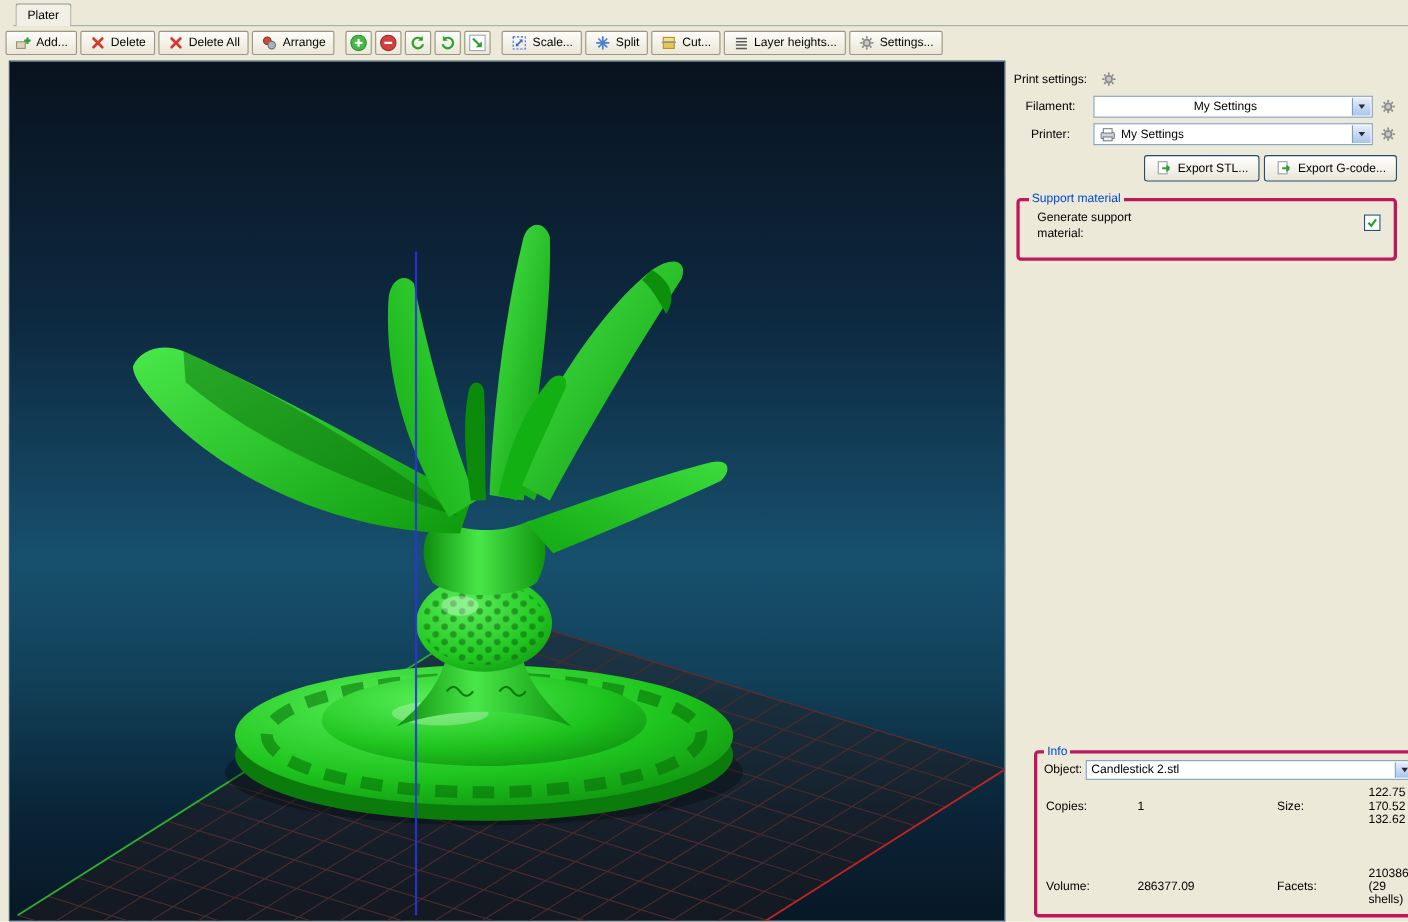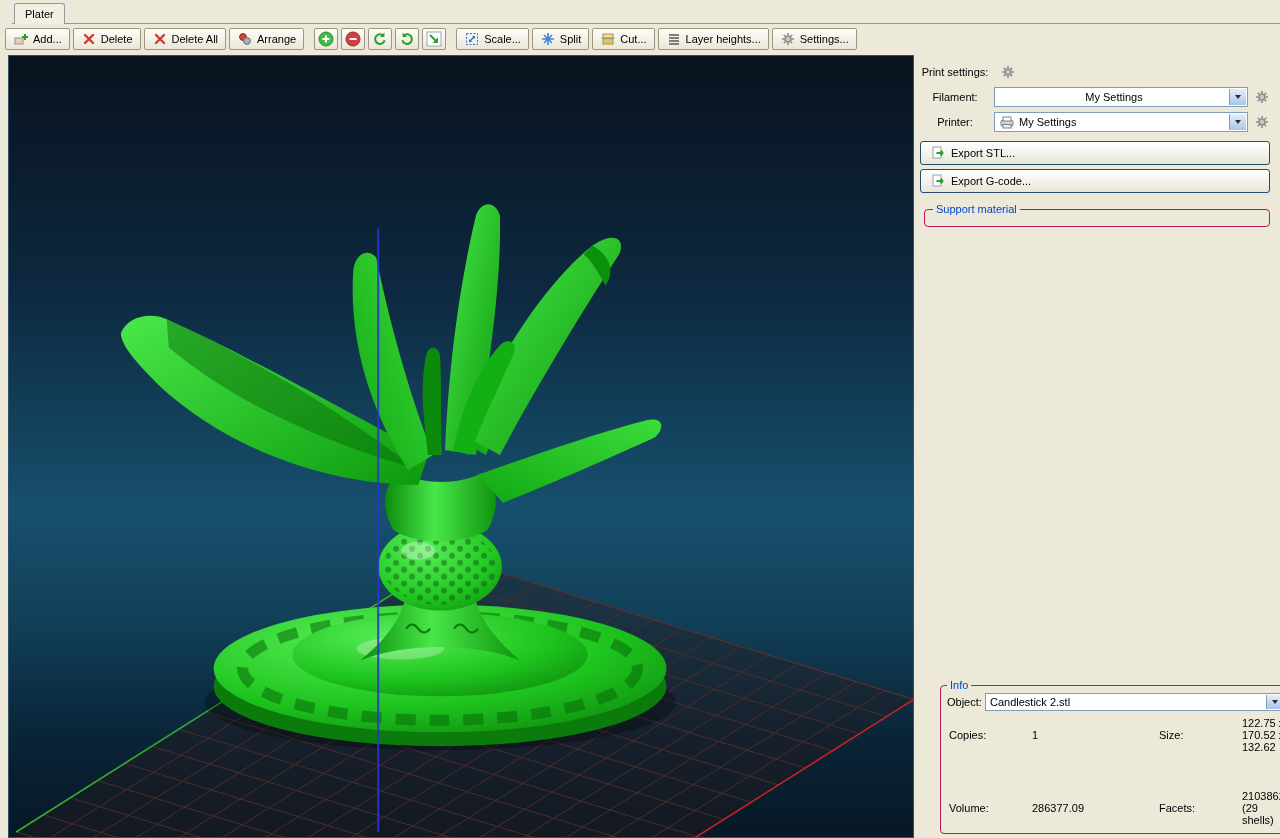--- a/index.html
+++ b/index.html
@@ -39,26 +39,26 @@
   .combo.center{justify-content:center;}
   .combo.small{height:18px;}
   .cval{white-space:nowrap;overflow:hidden;}
   .cbtn{position:absolute;right:1px;top:1px;bottom:1px;width:16px;
         background:linear-gradient(#e6effc,#a9c4ea);border-left:1px solid #7f9db9;
         display:flex;align-items:center;justify-content:center;cursor:pointer;}
   .cbtn i{display:block;width:0;height:0;border:3px solid transparent;border-top:4px solid #2b2b2b;margin-top:3px;}
   .gearbtn{width:20px;height:20px;margin-left:4px;background:transparent;border:none;padding:0;
            display:flex;align-items:center;justify-content:center;cursor:pointer;flex:none;}
 
-  .exportrow{display:flex;justify-content:flex-end;gap:4px;margin:9px 2px 10px 0;flex-direction:column;}
+  .exportrow{display:flex;justify-content:flex-end;gap:4px;margin:9px 2px 10px 0;}
   .btn{display:inline-flex;align-items:center;gap:5px;height:24px;padding:0 9px;
        background:linear-gradient(#ffffff,#e9e6d8);border:1px solid #274b6d;border-radius:3px;
        font-family:inherit;font-size:11px;cursor:pointer;white-space:nowrap;}
 
-  fieldset.group{border:1px solid #be185d;border-radius:4px;margin:0 2px 0 4px;
+  fieldset.group{border:3px solid #be185d;border-radius:4px;margin:0 2px 0 4px;
                  padding:3px 8px 8px 8px;}
   fieldset.group legend{color:#0046d5;padding:0 3px;font-size:11px;}
   .supbody{display:flex;justify-content:space-between;align-items:flex-start;padding:2px 2px 6px 8px;}
   .genlabel{width:115px;line-height:1.25;}
   .checkbox{width:13px;height:13px;background:#fff;border:1px solid #1c5180;flex:none;
             display:flex;align-items:center;justify-content:center;margin:3px 2px 0 0;cursor:pointer;}
 
   fieldset.info{position:absolute;left:4px;right:10px;bottom:4px;padding:1px 6px 7px 6px;margin-left:16px;}
   .objrow{display:flex;align-items:center;margin:1px 0 6px 0;justify-content:center;}
   .objlabel{width:38px;flex:none;}
@@ -358,20 +358,28 @@
               <rect x="2" y="1" width="8" height="11" fill="#fff" stroke="#98a2ac"></rect>
               <path d="M5.5 7h6.5m0 0l-2.4-2.4M12 7l-2.4 2.4" stroke="#2ca02c" stroke-width="1.8" fill="none"></path>
             </svg>
         </span>
         <span>Export G-code...</span>
       </button>
     </div>
 
     <fieldset class="group">
       <legend>Support material</legend>
+      <div class="supbody">
+        <span class="genlabel">Generate support material:</span>
+        <span class="checkbox">
+          <svg width="11" height="11">
+              <path d="M2 5.5l2.6 2.8L9 2.5" fill="none" stroke="#21a121" stroke-width="2"></path>
+            </svg>
+        </span>
+      </div>
     </fieldset>
 
     <fieldset class="group info">
       <legend>Info</legend>
       <div class="objrow">
         <span class="objlabel">Object:</span>
         <div class="combo small">
           <span class="cval">Candlestick 2.stl</span>
           <span class="cbtn">
               <i></i>

